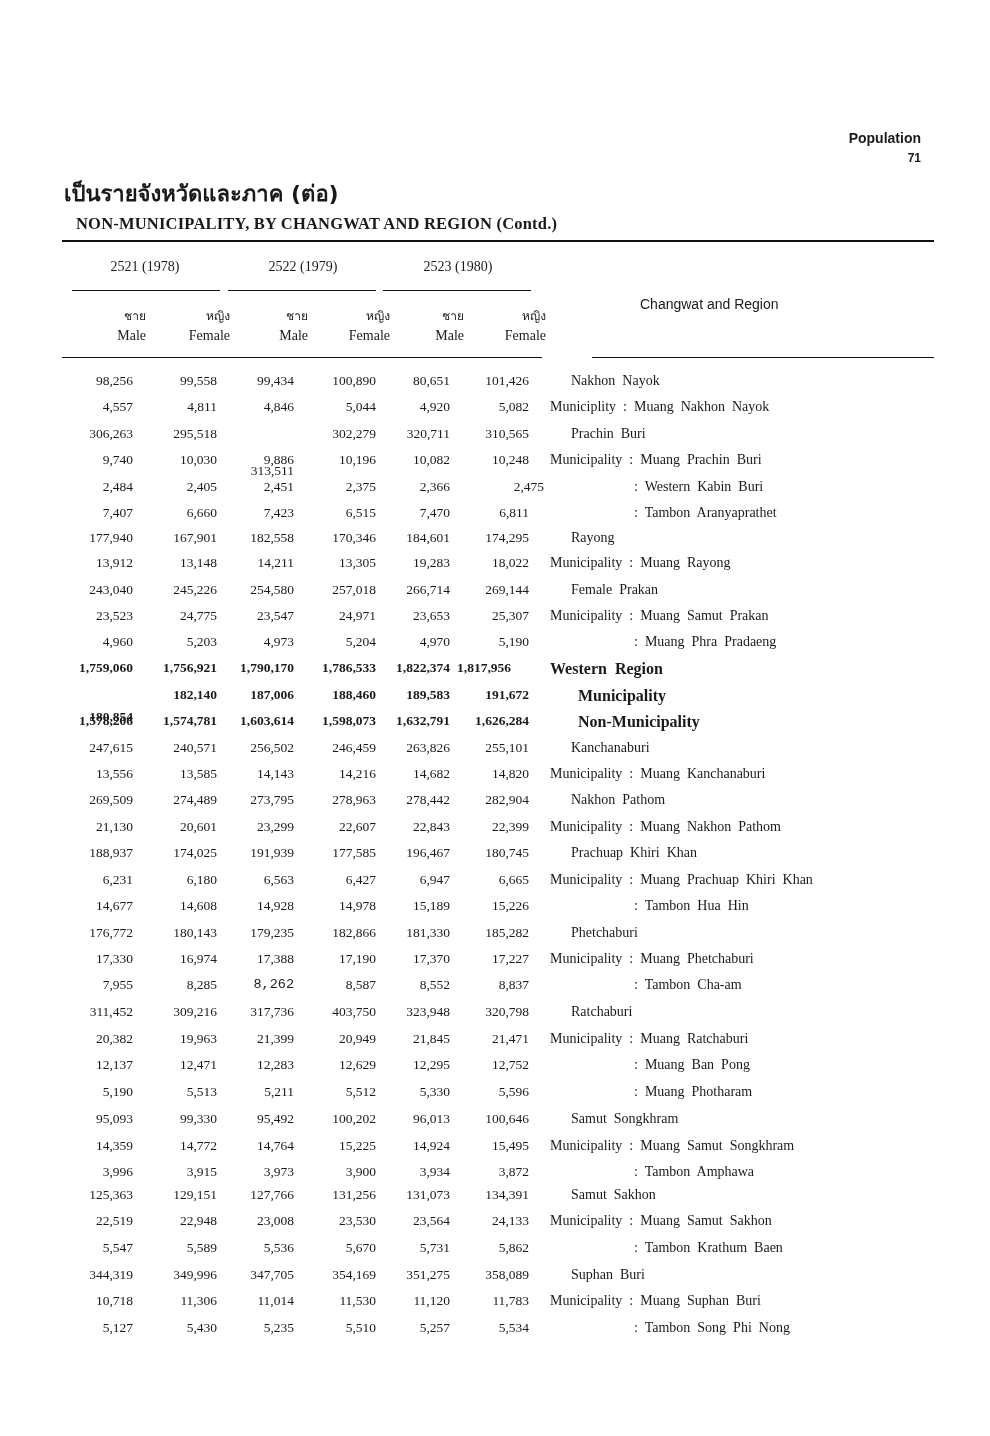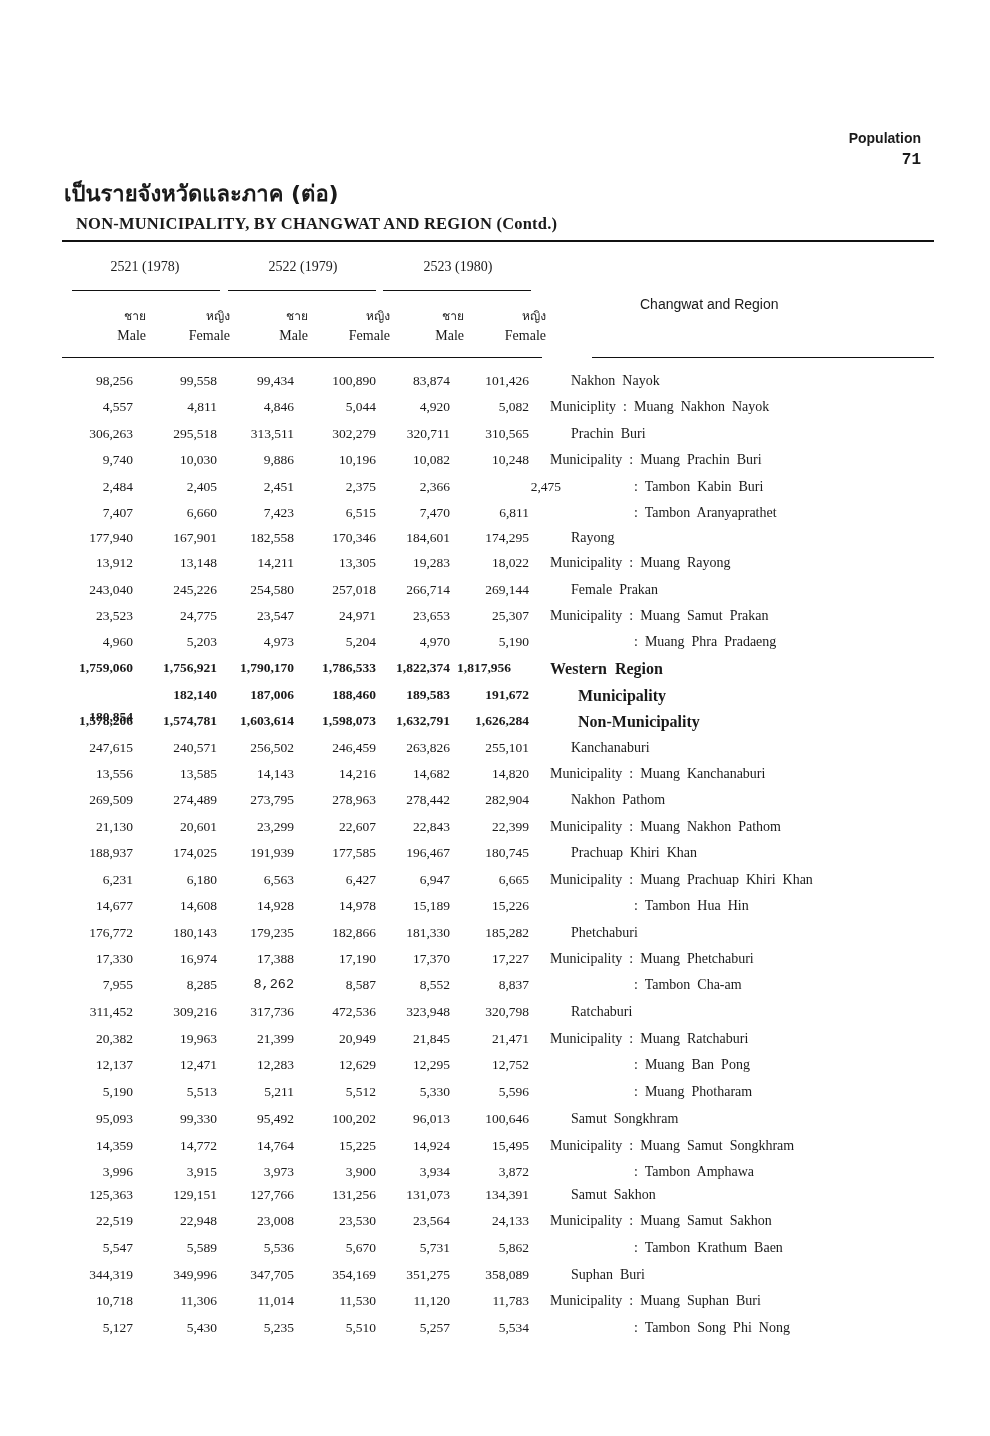--- a/index.html
+++ b/index.html
@@ -1,21 +1,21 @@
 <!DOCTYPE html>
 <html><head>
 <meta charset="utf-8">
 <style>
   html, body { margin: 0; padding: 0; background: #ffffff; }
   body {
     width: 990px; height: 1436px; position: relative; overflow: hidden;
     font-family: "Liberation Serif", "DejaVu Serif", serif; color: #1a1a1a;
   }
   .section-label { position: absolute; right: 69px; top: 130px; font-weight: bold; font-size: 14px; font-family: "Liberation Sans", sans-serif; text-align: right; }
-  .page-number { position: absolute; right: 69px; top: 151px; font-weight: bold; font-size: 16px; font-family: Liberation Mono, monospace; text-align: right; }
+  .page-number { position: absolute; right: 69px; top: 151px; font-weight: bold; font-size: 12px; font-family: Liberation Sans, sans-serif; text-align: right; }
   .title-thai { position: absolute; left: 64px; top: 176px; font-weight: bold; font-size: 22px; font-family: "DejaVu Sans", sans-serif; }
   .title-en { position: absolute; left: 76px; top: 214px; font-weight: bold; font-size: 16.5px; letter-spacing: 0.2px; }
   .rule { position: absolute; background: #111; }
   .rule.top { left: 62px; top: 240px; width: 872px; height: 2px; }
   .rule.yr { height: 1.3px; top: 290px; }
   .rule.hdr-bottom-left { left: 62px; top: 357px; width: 480px; height: 1.3px; }
   .rule.hdr-bottom-right { left: 592px; top: 357px; width: 342px; height: 1.3px; }
   .year { position: absolute; top: 259px; font-size: 14px; text-align: center; width: 150px; }
   .colhead { position: absolute; font-size: 14px; text-align: right; width: 80px; line-height: 20px; }
   .colhead .th { display: block; font-family: "DejaVu Sans", sans-serif; font-size: 12px; top: 0; }
@@ -53,59 +53,59 @@
 <div class="changwat-head">Changwat  and  Region</div>
 <div class="rule hdr-bottom-left"></div>
 <div class="rule hdr-bottom-right"></div>
 
 <div id="table-body">
     <div class="row" style="top: 373px;">
       <span class="num" style="left: 43px;">98,256</span>
       <span class="num" style="left: 127px;">99,558</span>
       <span class="num" style="left: 204px;">99,434</span>
       <span class="num" style="left: 286px;">100,890</span>
-      <span class="num" style="left: 360px;">83,874</span>
+      <span class="num" style="left: 360px;">80,651</span>
       <span class="num" style="left: 439px;">101,426</span>
       <span class="label">      Nakhon  Nayok</span>
     </div>
     <div class="row" style="top: 399px;">
       <span class="num" style="left: 43px;">4,557</span>
       <span class="num" style="left: 127px;">4,811</span>
       <span class="num" style="left: 204px;">4,846</span>
       <span class="num" style="left: 286px;">5,044</span>
       <span class="num" style="left: 360px;">4,920</span>
       <span class="num" style="left: 439px;">5,082</span>
       <span class="label">Municiplity  :  Muang  Nakhon  Nayok</span>
     </div>
     <div class="row" style="top: 426px;">
       <span class="num" style="left: 43px;">306,263</span>
       <span class="num" style="left: 127px;">295,518</span>
-      <span class="num" style="left: 204px;">313,511</span>
+      <span class="num" style="left: 204px; margin-top: 37px;">313,511</span>
       <span class="num" style="left: 286px;">302,279</span>
       <span class="num" style="left: 360px;">320,711</span>
       <span class="num" style="left: 439px;">310,565</span>
       <span class="label">      Prachin  Buri</span>
     </div>
     <div class="row" style="top: 452px;">
       <span class="num" style="left: 43px;">9,740</span>
       <span class="num" style="left: 127px;">10,030</span>
       <span class="num" style="left: 204px;">9,886</span>
       <span class="num" style="left: 286px;">10,196</span>
       <span class="num" style="left: 360px;">10,082</span>
       <span class="num" style="left: 439px;">10,248</span>
       <span class="label">Municipality  :  Muang  Prachin  Buri</span>
     </div>
     <div class="row" style="top: 479px;">
       <span class="num" style="left: 43px;">2,484</span>
       <span class="num" style="left: 127px;">2,405</span>
       <span class="num" style="left: 204px;">2,451</span>
       <span class="num" style="left: 286px;">2,375</span>
       <span class="num" style="left: 360px;">2,366</span>
-      <span class="num" style="left: 451px; padding-left: 20px;">2,475</span>
-      <span class="label">                        :  Tambon  Kabin  Buri</span>
+      <span class="num" style="left: 434px; padding-left: 20px;">2,475</span>
+      <span class="label">                        :  Western  Kabin  Buri</span>
     </div>
     <div class="row" style="top: 505px;">
       <span class="num" style="left: 43px;">7,407</span>
       <span class="num" style="left: 127px;">6,660</span>
       <span class="num" style="left: 204px;">7,423</span>
       <span class="num" style="left: 286px;">6,515</span>
       <span class="num" style="left: 360px;">7,470</span>
       <span class="num" style="left: 439px;">6,811</span>
       <span class="label">                        :  Tambon  Aranyaprathet</span>
     </div>
@@ -268,21 +268,21 @@
       <span class="num" style="left: 204px; font-family: Liberation Mono, monospace;">8,262</span>
       <span class="num" style="left: 286px;">8,587</span>
       <span class="num" style="left: 360px;">8,552</span>
       <span class="num" style="left: 439px;">8,837</span>
       <span class="label">                        :  Tambon  Cha-am</span>
     </div>
     <div class="row" style="top: 1004px;">
       <span class="num" style="left: 43px;">311,452</span>
       <span class="num" style="left: 127px;">309,216</span>
       <span class="num" style="left: 204px;">317,736</span>
-      <span class="num" style="left: 286px;">472,536</span>
+      <span class="num" style="left: 286px;">403,750</span>
       <span class="num" style="left: 360px;">323,948</span>
       <span class="num" style="left: 439px;">320,798</span>
       <span class="label">      Ratchaburi</span>
     </div>
     <div class="row" style="top: 1031px;">
       <span class="num" style="left: 43px;">20,382</span>
       <span class="num" style="left: 127px;">19,963</span>
       <span class="num" style="left: 204px;">21,399</span>
       <span class="num" style="left: 286px;">20,949</span>
       <span class="num" style="left: 360px;">21,845</span>

